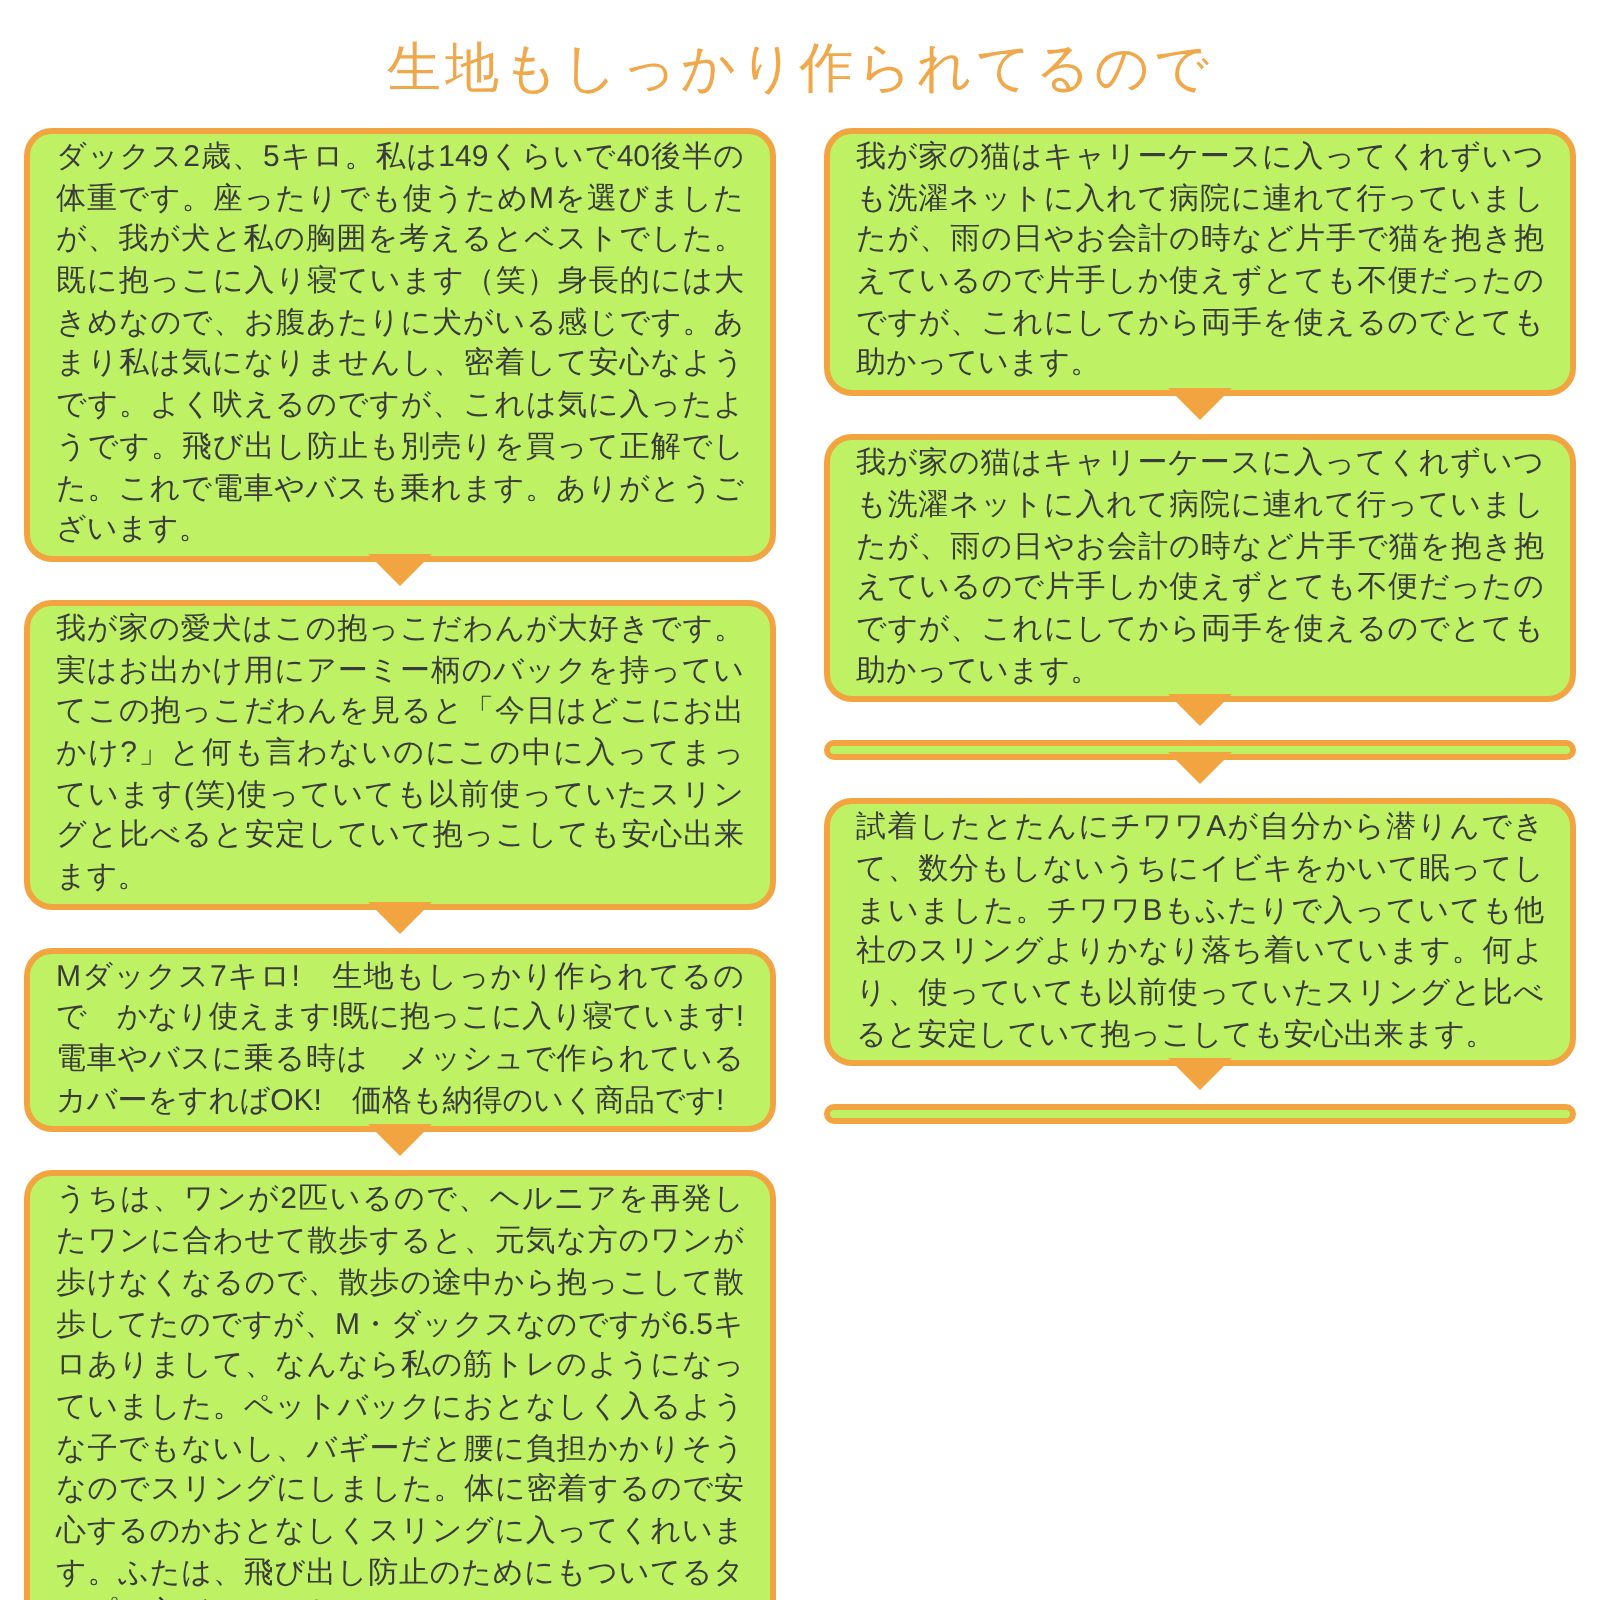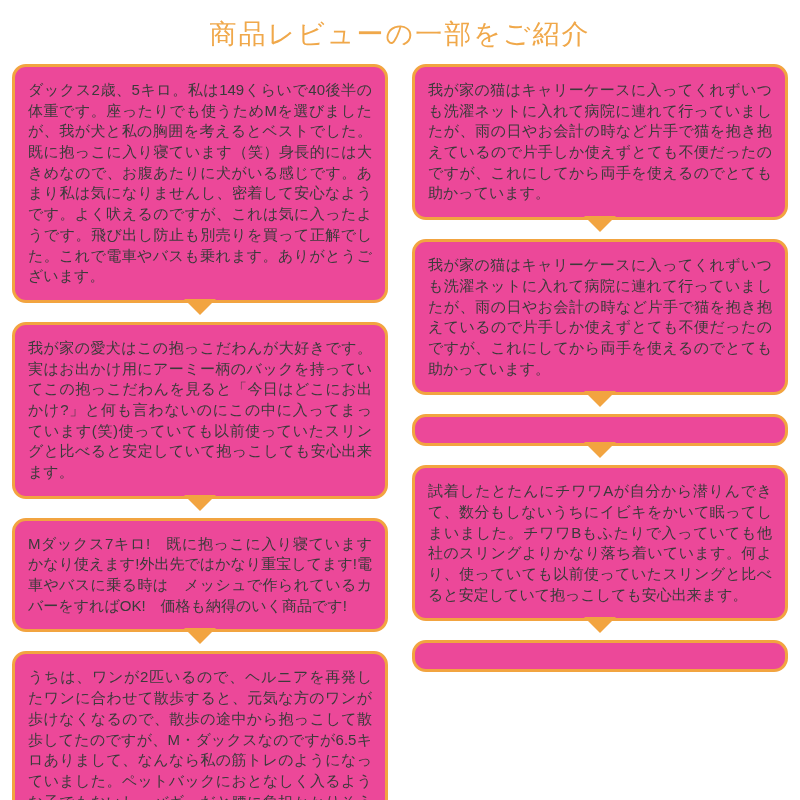--- a/index.html
+++ b/index.html
@@ -31,22 +31,22 @@
   .column {
     flex: 1 1 0;
     min-width: 0;
     display: flex;
     flex-direction: column;
   }
   .bubble {
     position: relative;
     border: 3px solid #f2a440;
     border-radius: 14px;
-    background: #ec4899;
-    padding: 13px 13px;
+    background: #bef264;
+    padding: 2px 13px;
     margin-bottom: 19px;
   }
   .bubble:last-child {
     margin-bottom: 0;
   }
   .review-text {
     margin: 0;
     font-size: 15px;
     line-height: 1.38;
     color: #3b3b3b;
@@ -62,35 +62,35 @@
     border-left: 16px solid transparent;
     border-right: 16px solid transparent;
     border-top: 16px solid #f2a440;
   }
 </style>
 </head>
 <body>
 
 <div class="page">
 
-  <h1 class="page-title">商品レビューの一部をご紹介</h1>
+  <h1 class="page-title">生地もしっかり作られてるので</h1>
 
   <div class="columns">
 
     <div class="column">
       <div class="bubble">
         <p class="review-text">ダックス2歳、5キロ。私は149くらいで40後半の体重です。座ったりでも使うためMを選びましたが、我が犬と私の胸囲を考えるとベストでした。既に抱っこに入り寝ています（笑）身長的には大きめなので、お腹あたりに犬がいる感じです。あまり私は気になりませんし、密着して安心なようです。よく吠えるのですが、これは気に入ったようです。飛び出し防止も別売りを買って正解でした。これで電車やバスも乗れます。ありがとうございます。</p>
         <span class="tail"></span>
       </div>
       <div class="bubble">
         <p class="review-text">我が家の愛犬はこの抱っこだわんが大好きです。実はお出かけ用にアーミー柄のバックを持っていてこの抱っこだわんを見ると「今日はどこにお出かけ?」と何も言わないのにこの中に入ってまっています(笑)使っていても以前使っていたスリングと比べると安定していて抱っこしても安心出来ます。</p>
         <span class="tail"></span>
       </div>
       <div class="bubble">
-        <p class="review-text">Mダックス7キロ!　既に抱っこに入り寝ています　かなり使えます!外出先ではかなり重宝してます!電車やバスに乗る時は　メッシュで作られているカバーをすればOK!　価格も納得のいく商品です!</p>
+        <p class="review-text">Mダックス7キロ!　生地もしっかり作られてるので　かなり使えます!既に抱っこに入り寝ています!電車やバスに乗る時は　メッシュで作られているカバーをすればOK!　価格も納得のいく商品です!</p>
         <span class="tail"></span>
       </div>
       <div class="bubble">
         <p class="review-text">うちは、ワンが2匹いるので、ヘルニアを再発したワンに合わせて散歩すると、元気な方のワンが歩けなくなるので、散歩の途中から抱っこして散歩してたのですが、M・ダックスなのですが6.5キロありまして、なんなら私の筋トレのようになっていました。ペットバックにおとなしく入るような子でもないし、バギーだと腰に負担かかりそうなのでスリングにしました。体に密着するので安心するのかおとなしくスリングに入ってくれいます。ふたは、飛び出し防止のためにもついてるタイプの方がいいですね。</p>
       </div>
     </div>
 
     <div class="column">
       <div class="bubble">
         <p class="review-text">我が家の猫はキャリーケースに入ってくれずいつも洗濯ネットに入れて病院に連れて行っていましたが、雨の日やお会計の時など片手で猫を抱き抱えているので片手しか使えずとても不便だったのですが、これにしてから両手を使えるのでとても助かっています。</p>

